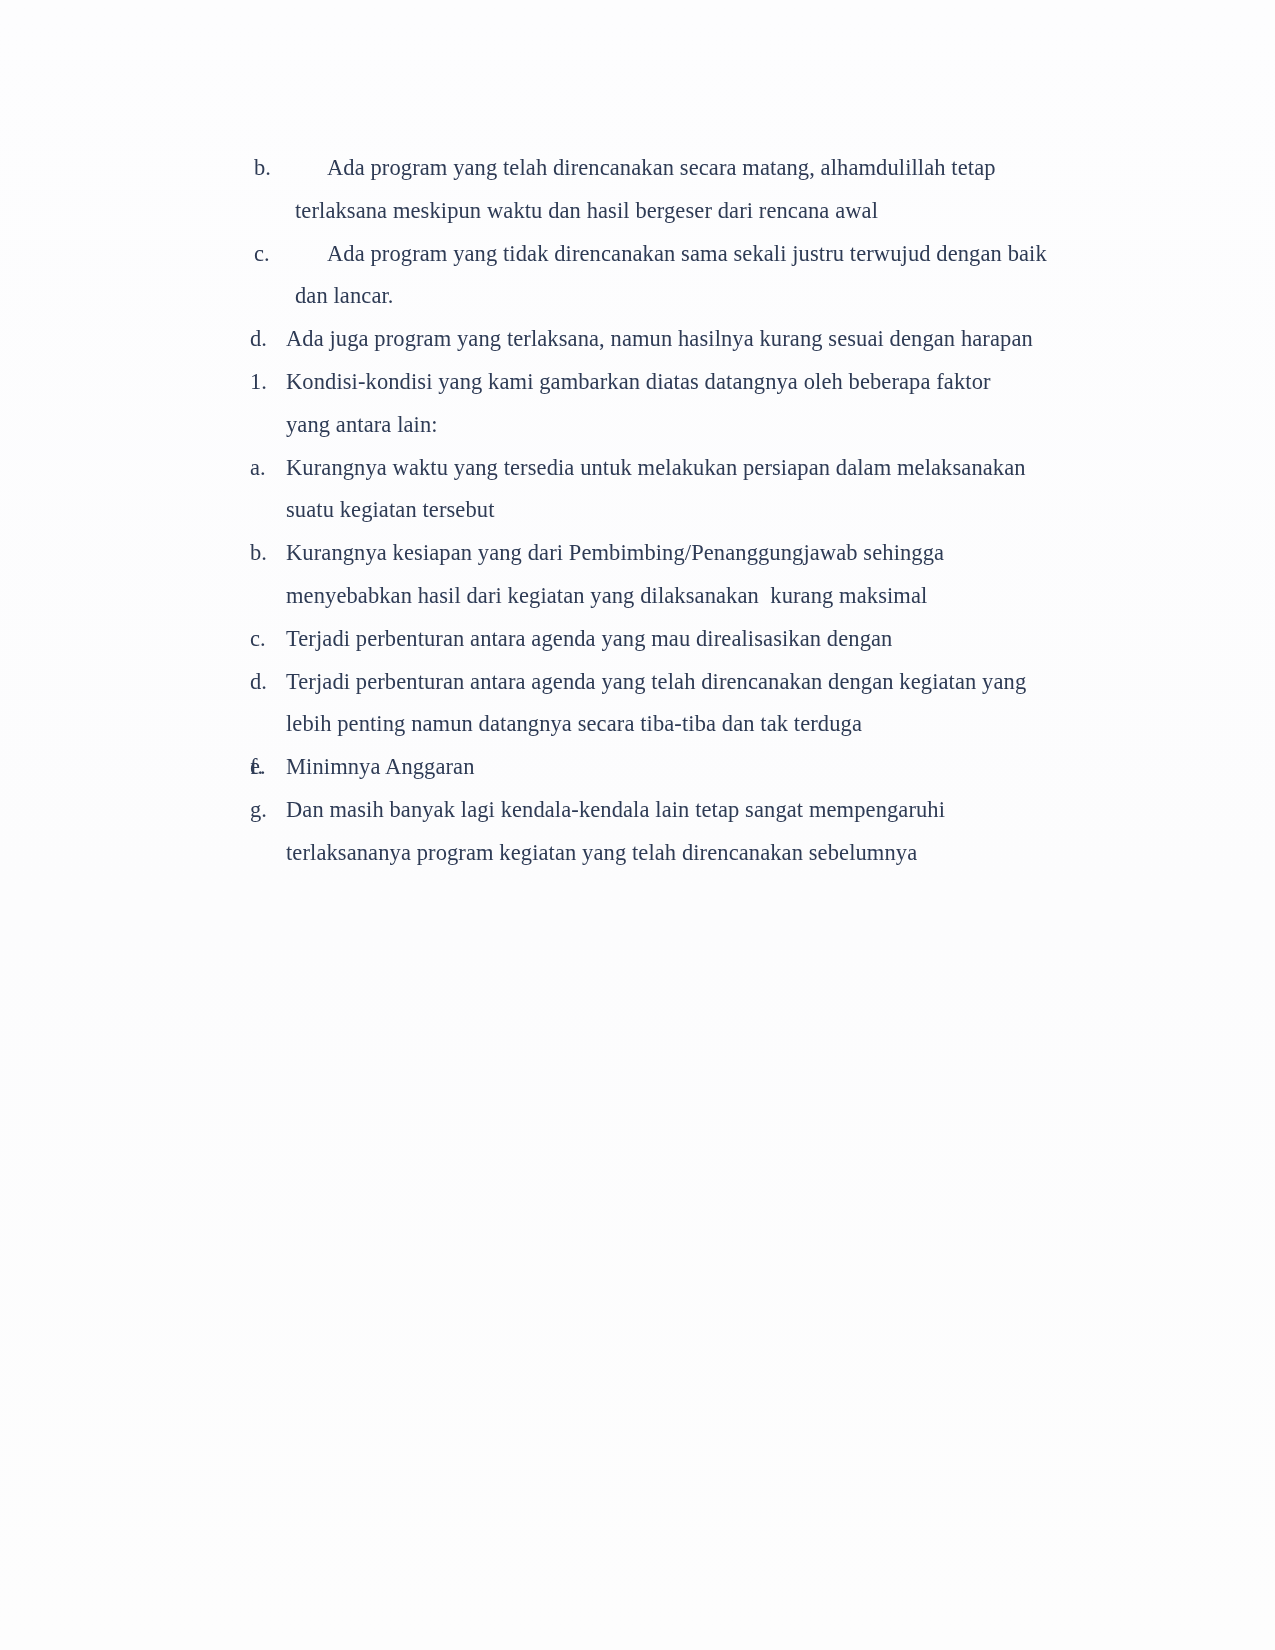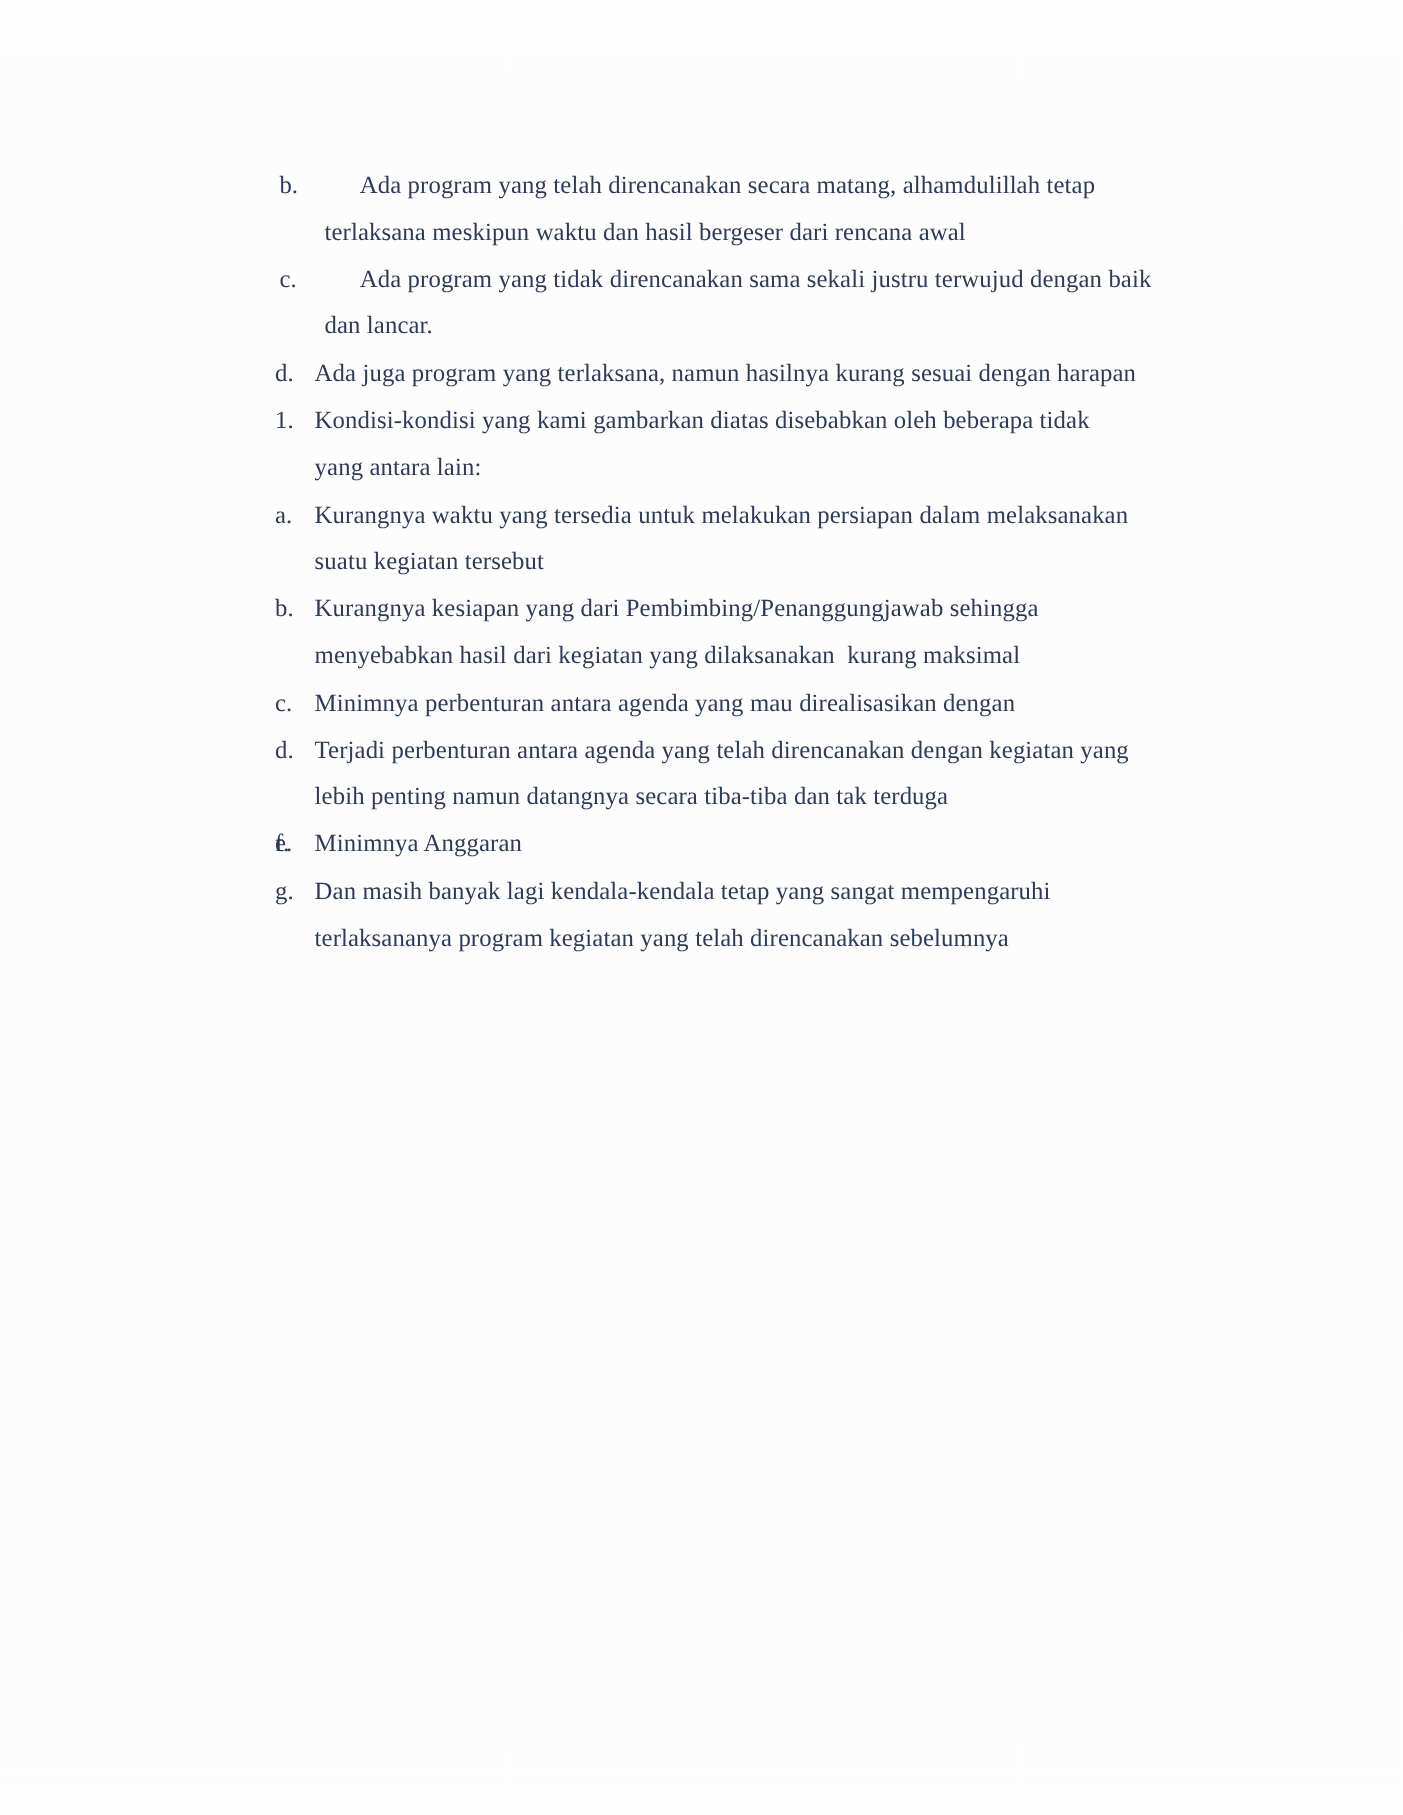--- a/index.html
+++ b/index.html
@@ -80,21 +80,21 @@
     <div class="item">
       <span class="marker">d.</span>
       <div class="text">
         <div class="line">Ada juga program yang terlaksana, namun hasilnya kurang sesuai dengan harapan</div>
       </div>
     </div>
 
     <div class="item">
       <span class="marker">1.</span>
       <div class="text">
-        <div class="line">Kondisi-kondisi yang kami gambarkan diatas disebabkan oleh beberapa tidak</div>
+        <div class="line">Kondisi-kondisi yang kami gambarkan diatas datangnya oleh beberapa faktor</div>
         <div class="line">yang antara lain:</div>
       </div>
     </div>
 
     <div class="item">
       <span class="marker">a.</span>
       <div class="text">
         <div class="line">Kurangnya waktu yang tersedia untuk melakukan persiapan dalam melaksanakan</div>
         <div class="line">suatu kegiatan tersebut</div>
       </div>
@@ -104,21 +104,21 @@
       <span class="marker">b.</span>
       <div class="text">
         <div class="line">Kurangnya kesiapan yang dari Pembimbing/Penanggungjawab sehingga</div>
         <div class="line">menyebabkan hasil dari kegiatan yang dilaksanakan  kurang maksimal</div>
       </div>
     </div>
 
     <div class="item">
       <span class="marker">c.</span>
       <div class="text">
-        <div class="line">Minimnya perbenturan antara agenda yang mau direalisasikan dengan</div>
+        <div class="line">Terjadi perbenturan antara agenda yang mau direalisasikan dengan</div>
       </div>
     </div>
 
     <div class="item">
       <span class="marker">d.</span>
       <div class="text">
         <div class="line">Terjadi perbenturan antara agenda yang telah direncanakan dengan kegiatan yang</div>
         <div class="line">lebih penting namun datangnya secara tiba-tiba dan tak terduga</div>
       </div>
     </div>
@@ -130,19 +130,19 @@
     <div class="item">
       <span class="marker">f.</span>
       <div class="text">
         <div class="line">Minimnya Anggaran</div>
       </div>
     </div>
 
     <div class="item">
       <span class="marker">g.</span>
       <div class="text">
-        <div class="line">Dan masih banyak lagi kendala-kendala tetap yang sangat mempengaruhi</div>
+        <div class="line">Dan masih banyak lagi kendala-kendala lain tetap sangat mempengaruhi</div>
         <div class="line">terlaksananya program kegiatan yang telah direncanakan sebelumnya</div>
       </div>
     </div>
 
   </div>
 </div>
 
 </body></html>

